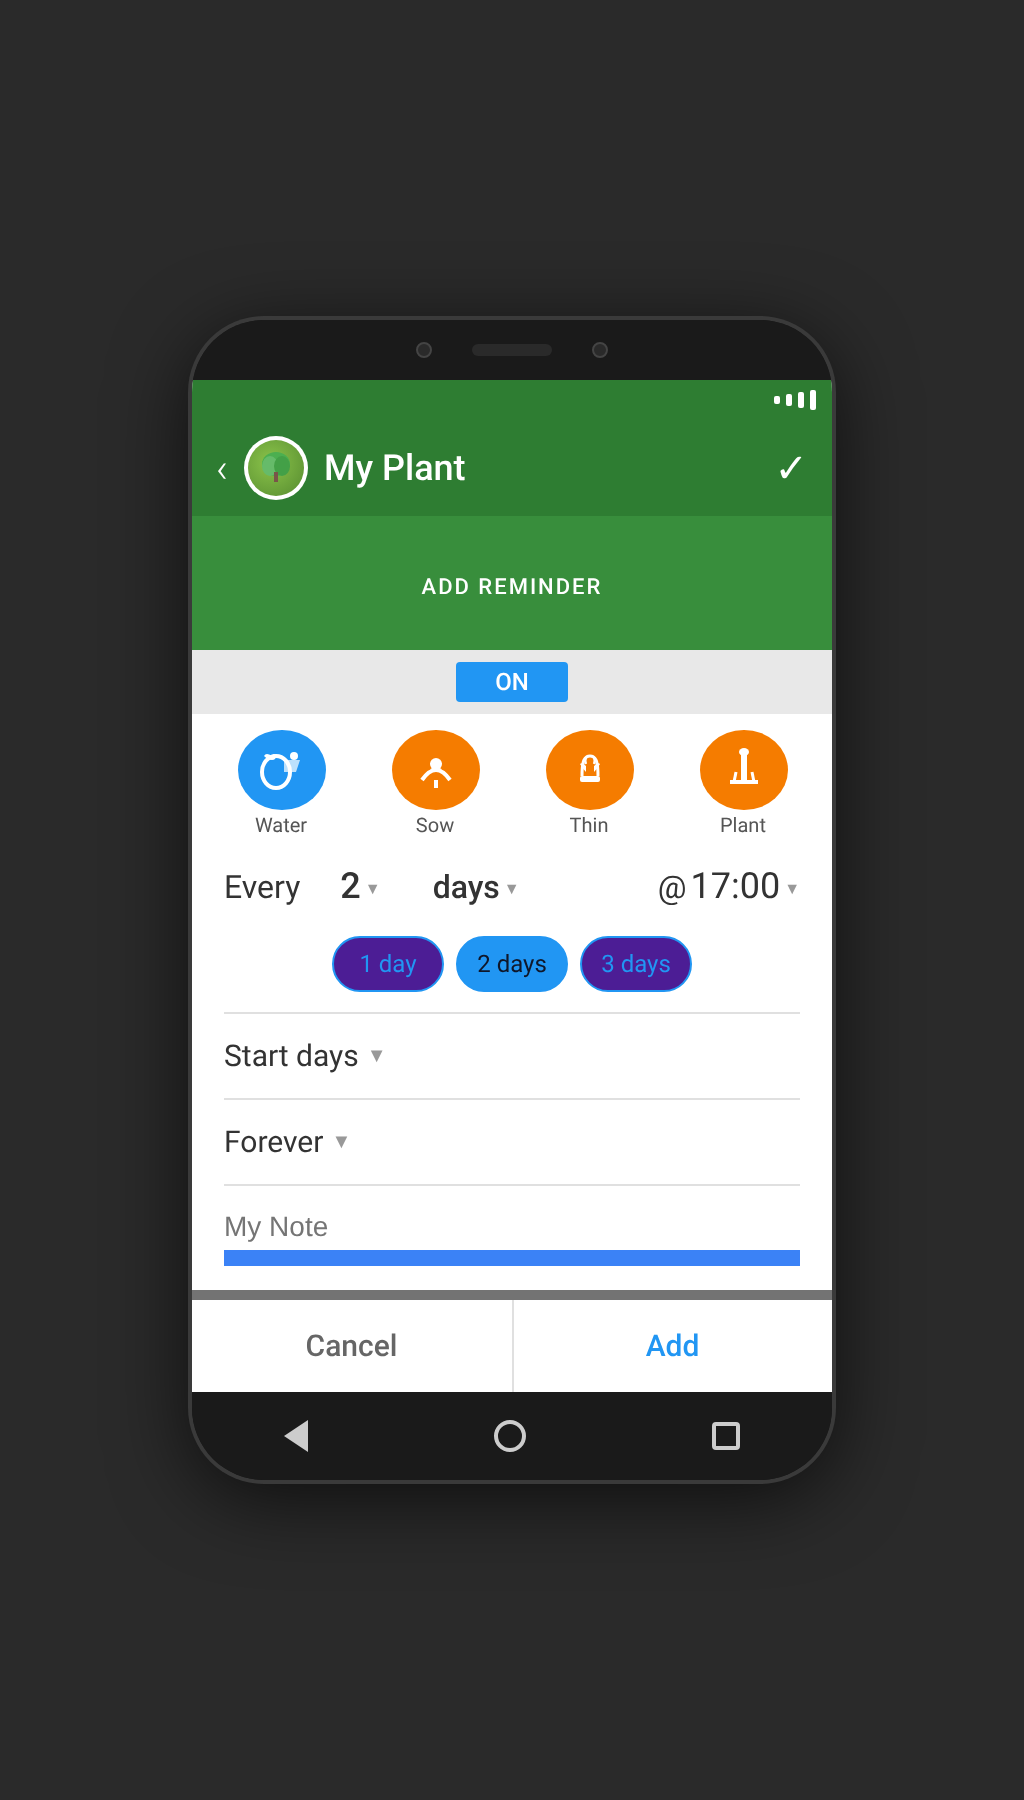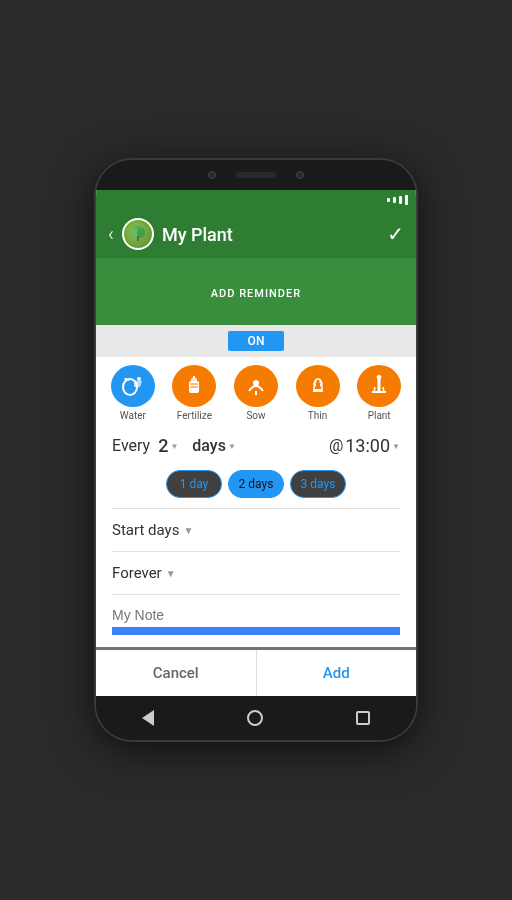--- a/index.html
+++ b/index.html
@@ -209,21 +209,21 @@
       color: #555;
       margin-top: 3px;
       text-align: center;
     }
 
     
     .frequency-row {
       display: flex;
       align-items: center;
       padding: 10px 16px;
-      gap: 8px;
+      gap: 20px;
       background: white;
     }
 
     .freq-label {
       font-size: 16px;
       color: #333;
     }
 
     .freq-number-box {
       display: flex;
@@ -274,21 +274,21 @@
       height: 28px;
       border-radius: 14px;
       display: flex;
       align-items: center;
       justify-content: center;
       font-size: 12px;
       border: 1.5px solid #2196f3;
     }
 
     .day-btn-inactive {
-      background: #404040;
+      background: #4c1d95;
       color: #2196f3;
     }
 
     .day-btn-active {
       background: #2196f3;
       color: #0f172a;
     }
 
     
     .divider {
@@ -329,21 +329,21 @@
       outline: none;
       font-size: 14px;
       color: #aaa;
       padding: 4px 0;
       background: transparent;
     }
 
     
     .action-buttons {
       display: flex;
-      border-top: 3px solid #737373;
+      border-top: 5px solid #737373;
       background: white;
     }
 
     .action-btn {
       flex: 1;
       padding: 14px;
       text-align: center;
       font-size: 15px;
       font-weight: 500;
       cursor: pointer;
@@ -450,32 +450,20 @@
             <svg width="26" height="26" viewBox="0 0 26 26">
               <ellipse cx="10" cy="14" rx="7" ry="8" fill="none" stroke="white" stroke-width="2"></ellipse>
               <path d="M8 6 Q5 4 4 6 Q6 8 8 8 Q10 8 10 6 Q9 4 8 6Z" fill="white"></path>
               <path d="M14 8 L22 8 L20 14 L14 14Z" fill="white" opacity="0.7"></path>
               <circle cx="19" cy="6" r="2" fill="white"></circle>
             </svg>
           </div>
           <span class="reminder-icon-label">Water</span>
         </div>
 
-        <div class="reminder-icon-item">
-          <div class="reminder-icon-circle icon-orange">
-            <svg width="26" height="26" viewBox="0 0 26 26">
-              <rect x="8" y="8" width="10" height="12" rx="2" fill="white"></rect>
-              <rect x="10" y="5" width="6" height="4" rx="1" fill="white" opacity="0.8"></rect>
-              <line x1="13" y1="5" x2="13" y2="3" stroke="white" stroke-width="2"></line>
-              <rect x="9" y="10" width="8" height="2" fill="#f57c00" opacity="0.5"></rect>
-              <rect x="9" y="13" width="8" height="2" fill="#f57c00" opacity="0.5"></rect>
-            </svg>
-          </div>
-          <span class="reminder-icon-label">Fertilize</span>
-        </div>
 
         <div class="reminder-icon-item">
           <div class="reminder-icon-circle icon-orange">
             <svg width="26" height="26" viewBox="0 0 26 26">
               <path d="M6 18 Q13 8 20 18" fill="none" stroke="white" stroke-width="2"></path>
               <circle cx="13" cy="10" r="3" fill="white"></circle>
               <path d="M10 13 Q13 7 16 13" fill="white" opacity="0.6"></path>
               <line x1="13" y1="18" x2="13" y2="22" stroke="white" stroke-width="2"></line>
             </svg>
           </div>
@@ -515,21 +503,21 @@
         <div class="freq-number-box">
           <span class="freq-number">2</span>
           <span class="freq-dropdown-arrow">▼</span>
         </div>
         <div class="freq-number-box" style="margin-left:6px;">
           <span class="freq-number" style="font-size:16px;">days</span>
           <span class="freq-dropdown-arrow">▼</span>
         </div>
         <div class="freq-time">
           <span class="at-symbol">@</span>
-          <span class="freq-time-text">13:00</span>
+          <span class="freq-time-text">17:00</span>
           <span class="freq-dropdown-arrow">▼</span>
         </div>
       </div>
 
       <div class="day-buttons-row">
         <div class="day-btn day-btn-inactive">
           <span>1 day</span>
         </div>
         <div class="day-btn day-btn-active">
           <span>2 days</span>

